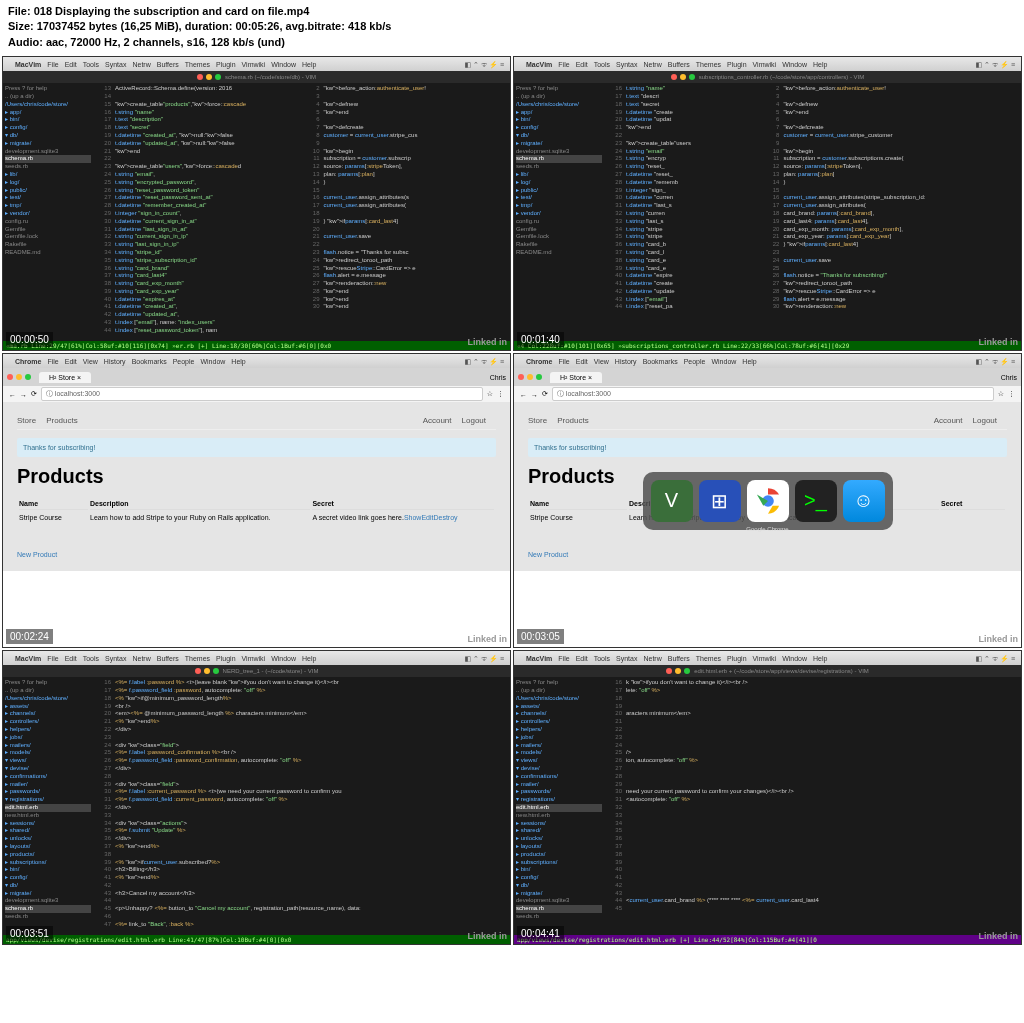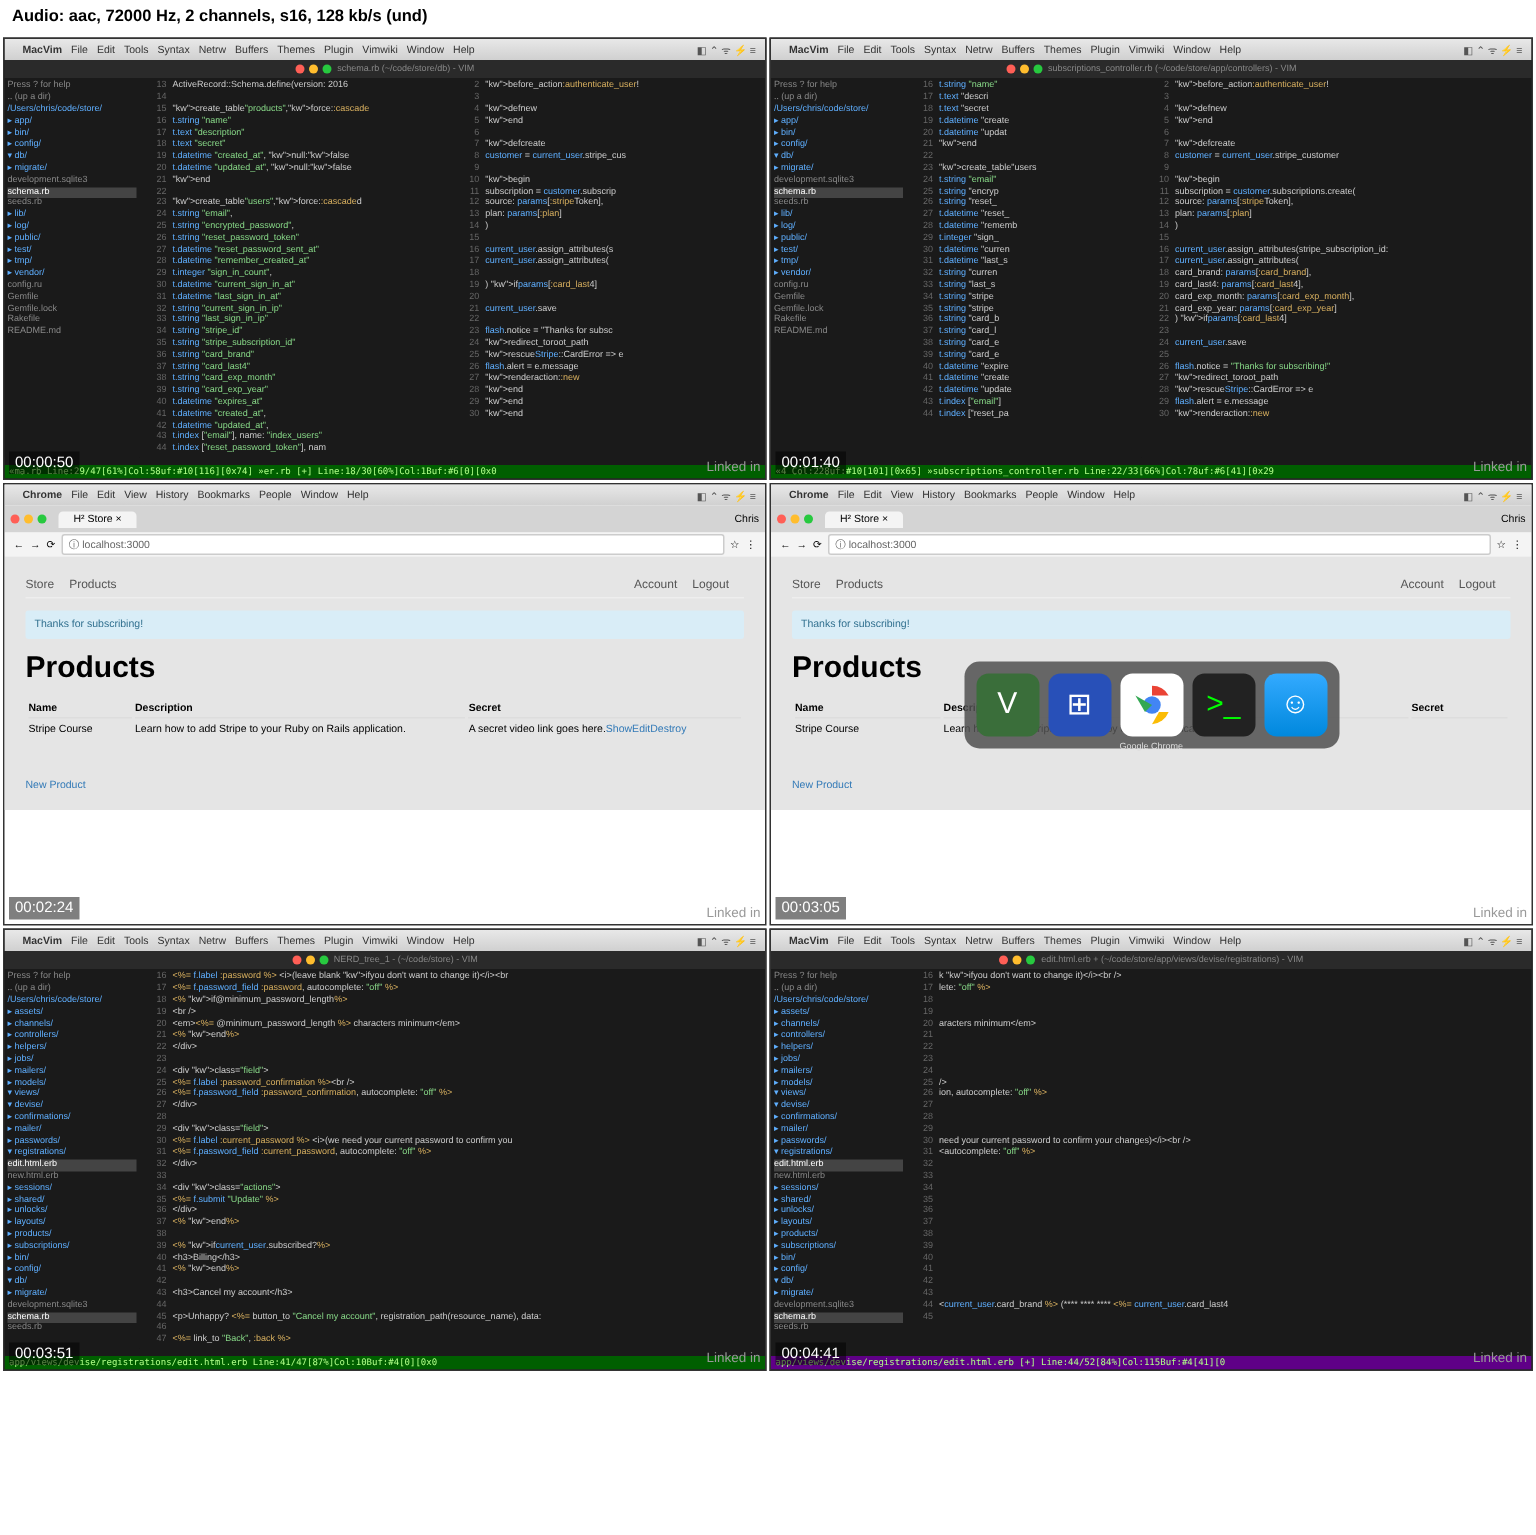--- a/index.html
+++ b/index.html
@@ -17,21 +17,21 @@
 .editor{display:flex;height:calc(100% - 40px);font-family:Monaco,monospace;font-size:6px;line-height:1.3}
 .tree{width:90px;background:#1a1a1a;color:#888;padding:2px;overflow:hidden}
 .tree .f{color:#5fafff}
 .tree .sel{background:#444;color:#fff}
 .tree .help{color:#888}
 .code{flex:1;background:#1a1a1a;padding:2px;overflow:hidden;color:#ccc;position:relative}
 .code .ln{display:flex}
 .code .n{color:#666;width:16px;text-align:right;margin-right:4px}.str{color:#87d787}.fn{color:#5fafff}.sym{color:#d7af5f}
 .status{position:absolute;bottom:0;left:0;right:0;background:#005f00;color:#afff87;font-size:6px;padding:1px 3px;font-family:Monaco,monospace}
 .timestamp{position:absolute;bottom:3px;left:3px;background:rgba(0,0,0,0.5);color:#fff;font-size:10px;padding:2px 4px;z-index:10}
-.logo{position:absolute;bottom:3px;right:3px;color:#999;font-size:9px;font-weight:normal;z-index:10}
+.logo{position:absolute;bottom:3px;right:3px;color:#999;font-size:9px;font-weight:bold;z-index:10}
 .chrome-tabs{background:#d4d4d4;height:18px;display:flex;align-items:center;padding:0 4px;font-size:7px}
 .tab{background:#f4f4f4;padding:2px 10px;border-radius:3px 3px 0 0;margin-left:4px}
 .url-bar{background:#f4f4f4;height:16px;display:flex;align-items:center;padding:0 6px;font-size:7px;gap:4px}
 .url{flex:1;background:#fff;border:1px solid #ccc;border-radius:2px;padding:1px 4px;color:#666}
 .page{padding:10px 14px;background:#e5e5e5}
 .nav{display:flex;justify-content:space-between;font-size:8px;padding:4px 0;border-bottom:1px solid #eee}
 .nav a{color:#555;margin-right:10px;text-decoration:none}
 .alert{background:#d9edf7;color:#31708f;padding:6px;font-size:7px;margin:8px 0;border-radius:2px}
 .page h1{font-size:20px;margin:8px 0}
 .tbl{font-size:7px;width:100%}
@@ -40,20 +40,22 @@
 .lnk{color:#337ab7;font-size:7px}
 .dock{position:absolute;top:50%;left:50%;transform:translate(-50%,-50%);background:rgba(80,80,80,0.85);border-radius:10px;padding:8px;display:flex;gap:6px}
 .dock-icon{width:42px;height:42px;border-radius:8px;display:flex;align-items:center;justify-content:center;font-size:20px;color:#fff}
 .dock-label{position:absolute;bottom:-2px;left:50%;transform:translateX(-50%);font-size:6px;color:#ddd;white-space:nowrap}
 .right-icons{margin-left:auto;display:flex;gap:5px;font-size:7px;color:#555}
 </style>
 </head>
 <body>
 
 <div class="header">
+  <div>File: 018 Displaying the subscription and card on file.mp4</div>
+  <div>Size: 17037452 bytes (16,25 MiB), duration: 00:05:26, avg.bitrate: 418 kb/s</div>
   <div>Audio: aac, 72000 Hz, 2 channels, s16, 128 kb/s (und)</div>
 </div>
 
 <div class="grid">
 
 <div class="cell">
   <div class="macbar">
     <span></span>
     <b>MacVim</b>
     <span>File</span>

